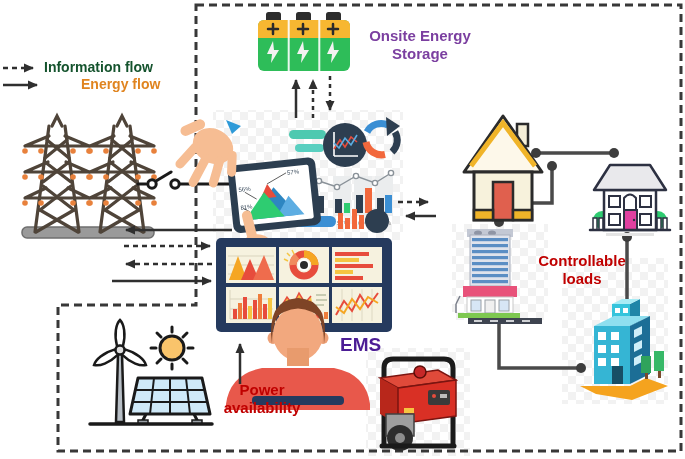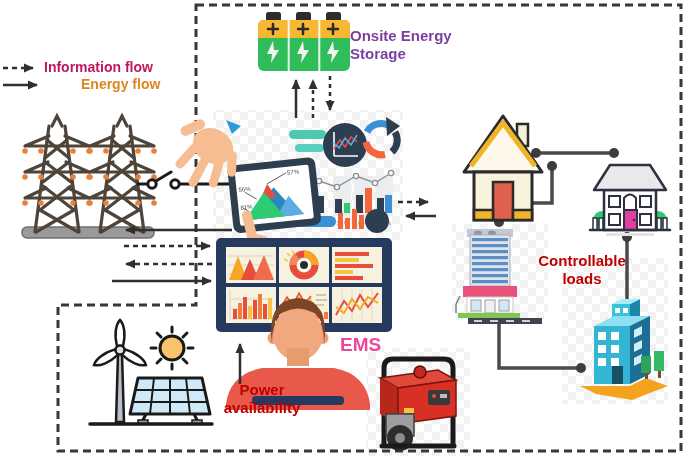--- a/index.html
+++ b/index.html
@@ -1,24 +1,24 @@
 <!DOCTYPE html>
 <html><head>
 <meta charset="utf-8">
 <style>
   html,body{margin:0;padding:0;background:#fff;}
   #canvas{position:relative;width:685px;height:459px;background:#ffffff;overflow:hidden;
           font-family:"Liberation Sans",sans-serif;}
   #gfx{position:absolute;left:0;top:0;}
   .lbl{position:absolute;font-weight:bold;line-height:1.2;}
-  .lbl-info{left:44px;top:59px;font-size:14px;color:#be185d;}
+  .lbl-info{left:44px;top:59px;font-size:14px;color:#14532d;}
   .lbl-energy{left:56px;top:76px;font-size:14px;color:#e0841f;margin-left:25px;}
-  .lbl-storage{left:350px;top:27px;width:140px;font-size:15px;color:#7b3fa0;text-align:left;}
+  .lbl-storage{left:350px;top:27px;width:140px;font-size:15px;color:#7b3fa0;text-align:center;}
   .lbl-dsm{left:86px;top:115px;width:214px;font-size:15px;color:#d92b2b;text-align:center;}
-  .lbl-ems{left:340px;top:334px;font-size:19px;color:#ec4899;text-align:center;}
+  .lbl-ems{left:340px;top:334px;font-size:19px;color:#4c1d95;text-align:center;}
   .lbl-loads{left:524px;top:252px;width:116px;font-size:15px;color:#c00000;text-align:center;}
   .lbl-power{left:204px;top:381px;width:116px;font-size:15px;color:#c00000;text-align:center;}
 </style>
 </head>
 <body>
 
 <div id="canvas">
 
 <svg id="gfx" width="685" height="459" viewBox="0 0 685 459">
   <defs>

